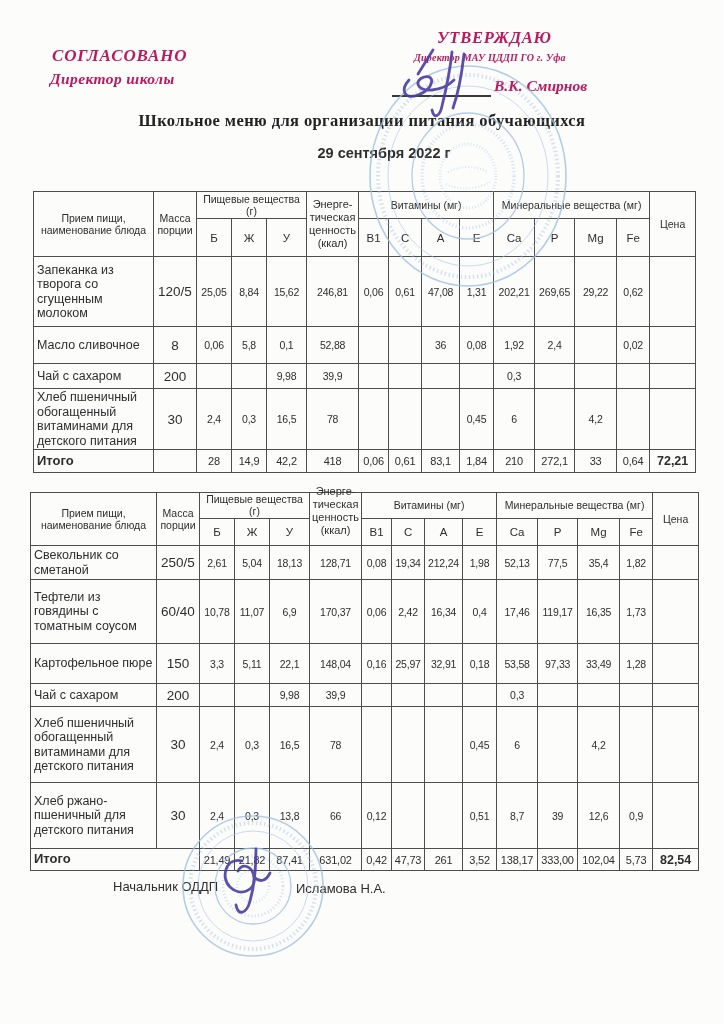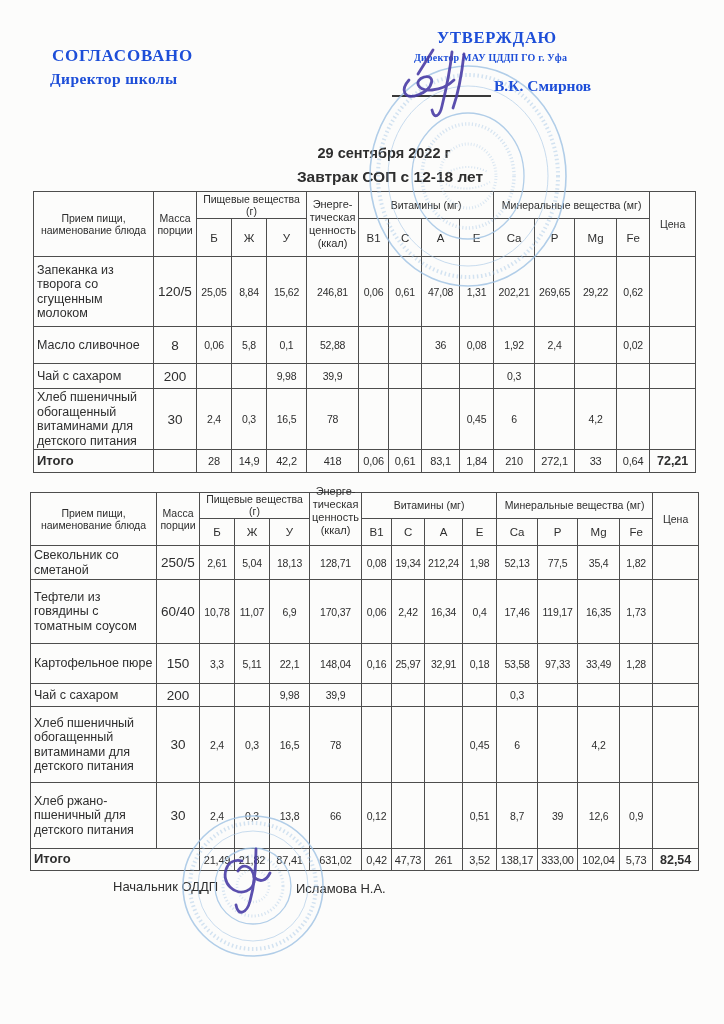--- a/index.html
+++ b/index.html
@@ -1,20 +1,20 @@
 <!DOCTYPE html>
 <html><head>
 <meta charset="utf-8">
 <style>
   html,body{margin:0;padding:0;background:#9a9a9a;}
   .page{position:relative;width:724px;height:1024px;margin:0 auto;background:#fcfcfb;
         font-family:"Liberation Sans",sans-serif;color:#2e2e2e;overflow:hidden;}
 
   
-  .serif{font-family:"Liberation Serif",serif;font-weight:bold;color:#1d4ed8;}
+  .serif{font-family:"Liberation Serif",serif;font-weight:bold;color:#be185d;font-style:italic;}
   .agree-l1{position:absolute;left:52px;top:46px;font-size:17px;letter-spacing:.8px;}
   .agree-l2{position:absolute;left:50px;top:70px;font-size:15.5px;letter-spacing:.4px;}
   .appr-l1{position:absolute;left:437px;top:28px;font-size:16.5px;letter-spacing:.8px;}
   .appr-l2{position:absolute;left:374px;top:52px;font-size:10px;letter-spacing:.2px;white-space:nowrap;margin-left:40px;}
   .appr-l3{position:absolute;left:494px;top:77px;font-size:15.5px;}
   .sig-line{position:absolute;left:392px;top:79px;width:99px;height:16px;border-bottom:2px solid #3a3a3a;}
 
   
   .doc-title{position:absolute;left:0;right:0;top:111px;text-align:center;
              font-family:"Liberation Serif",serif;font-weight:bold;font-size:16.5px;letter-spacing:.4px;color:#232323;}
@@ -104,23 +104,23 @@
 
   <svg class="sig sig-top" width="120" height="110" viewBox="0 0 120 110">
     <g fill="none" stroke="#4a3da6" stroke-width="2.8" stroke-linecap="round" opacity=".9">
       <path d="M41 8 L26 32"></path>
       <path d="M17 38 C8 48, 12 58, 26 53 C42 47, 44 32, 32 35 C22 38, 24 49, 40 48 C52 47, 58 42, 62 38"></path>
       <path d="M60 10 C58 28, 54 48, 50 64 C48 74, 42 78, 40 68"></path>
       <path d="M72 12 C70 30, 66 52, 61 66"></path>
     </g>
   </svg>
 
+  <div class="doc-title">Школьное меню для организации питания обучающихся</div>
   <div class="doc-date">29 сентября 2022 г</div>
 
-  <div class="tbl-title tt1">Завтрак СОП с 12-18 лет</div>
   <table id="t1">
       <colgroup>
         <col style="width: 120px;">
         <col style="width: 43px;">
         <col style="width: 35px;">
         <col style="width: 35px;">
         <col style="width: 40px;">
         <col style="width: 52px;">
         <col style="width: 30px;">
         <col style="width: 33px;">

